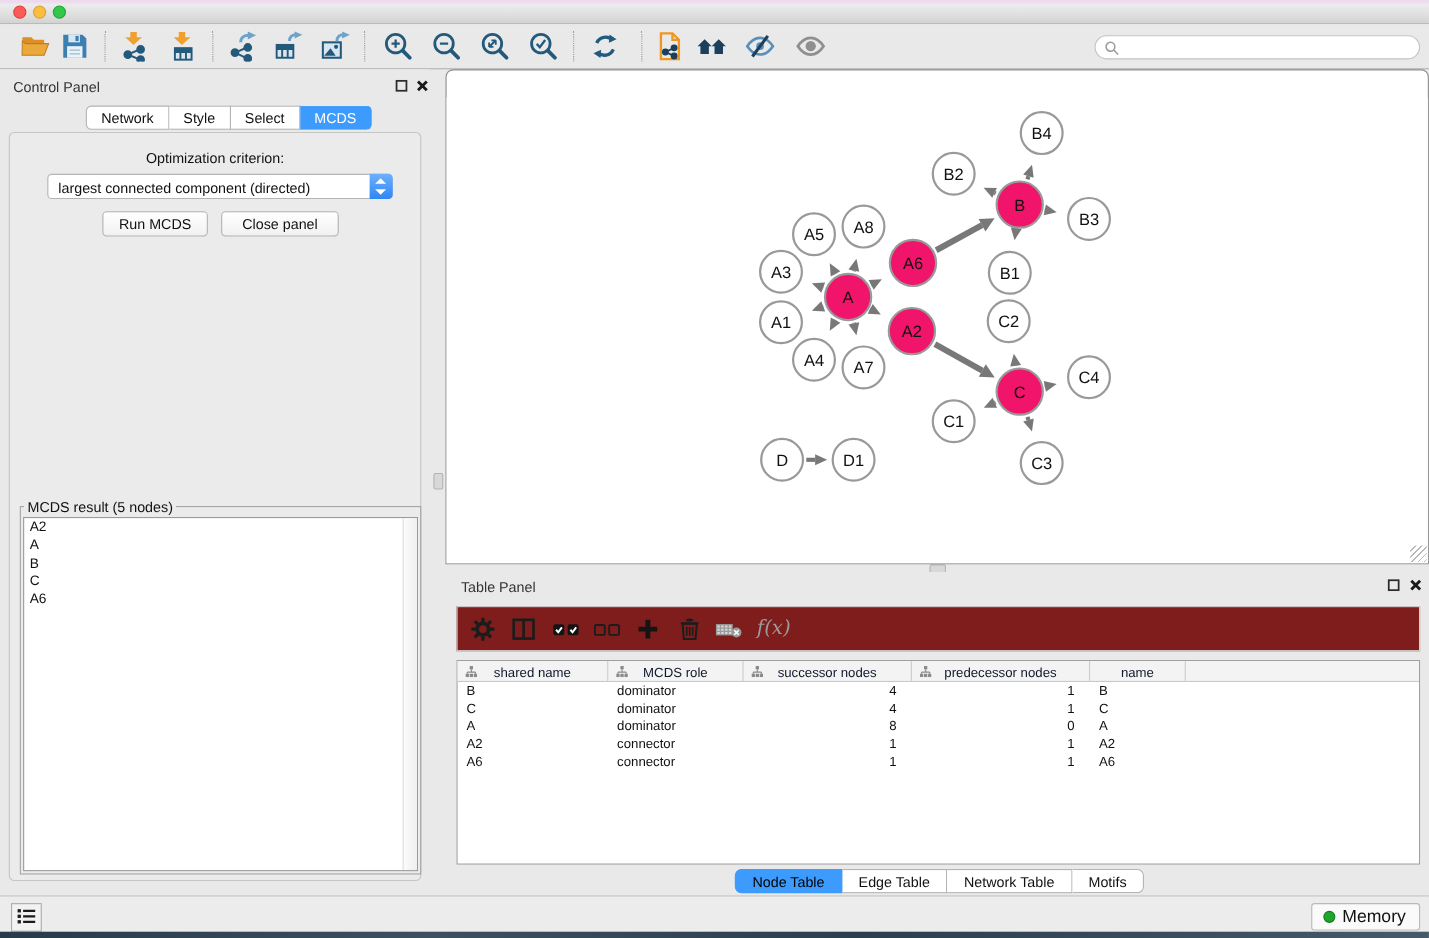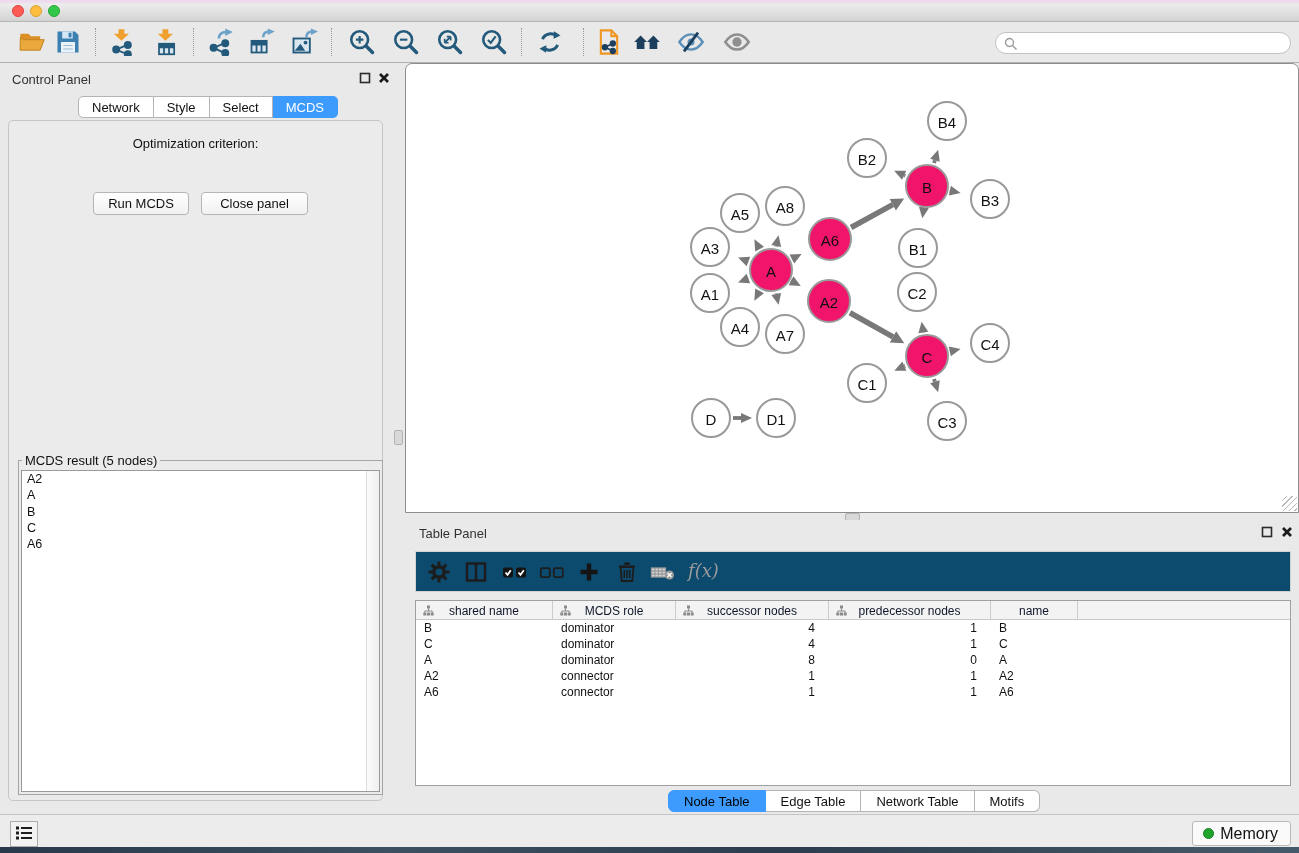--- a/index.html
+++ b/index.html
@@ -61,21 +61,21 @@
   .netwin .wtitle { position:absolute; left:0; top:0; right:0; height:25px; border-radius:6px 6px 0 0;
     background:linear-gradient(#f0f0f0,#cfcfcf); border-bottom:1px solid #a8a8a8; }
   .netwin .wtitle .title { position:absolute; left:0; right:0; top:5px; text-align:center; font-size:13px; color:#333; }
   .netcanvas { position:absolute; left:0; top:25px; width:892px; height:423px; background:#ffffff; }
   .resize-grip { position:absolute; right:1px; bottom:1px; width:15px; height:15px;
     background:repeating-linear-gradient(135deg, transparent 0 3px, #b9b9b9 3px 4px); }
 
   
   .tpanel { position:absolute; left:405px; top:520px; width:894px; height:294px; background:#e9e9e9; }
   .tpanel .ptitle { position:absolute; left:14px; top:6px; font-size:13px; color:#333; }
-  .ttoolbar { position:absolute; left:10px; top:31px; width:876px; height:41px; background:#0c4a6e; border:1px solid #d2d2d2; }
+  .ttoolbar { position:absolute; left:10px; top:31px; width:876px; height:41px; background:#7f1d1d; border:1px solid #d2d2d2; }
   .ttb { position:absolute; top:5px; width:30px; height:30px; background:none; border:none; }
   .ttb svg { display:block; margin:auto; }
   .fx { position:absolute; top:8px; font-family:"DejaVu Serif", serif; font-style:italic; font-size:18px; color:#9b9b9b; }
   .dtable { position:absolute; left:10px; top:80px; width:876px; height:186px; background:#ffffff; border:1px solid #a0a0a0; }
   .thead { display:flex; height:19px; background:#f3f3f3; border-bottom:1px solid #c9c9c9; }
   .th { position:relative; height:19px; border-right:1px solid #cccccc; display:flex; align-items:center; justify-content:center; font-size:12px; color:#0f172a; }
   .th svg { position:absolute; left:7px; top:4px; }
   .th.fill { flex:1; border-right:none; }
   .trow { display:flex; height:16px; }
   .td { font-size:12px; line-height:16px; color:#111; white-space:nowrap; overflow:hidden; }
@@ -267,20 +267,27 @@
     </svg>
   </button>
   <div class="ctabs">
       <button class="ctab">Network</button>
       <button class="ctab">Style</button>
       <button class="ctab">Select</button>
       <button class="ctab active">MCDS</button>
     </div>
   <div class="cbody">
     <div class="opt-label">Optimization criterion:</div>
+    <div class="dropdown">
+      <span class="val">largest connected component (directed)</span>
+      <span class="dd-cap">
+          <span class="up"></span>
+          <span class="dn"></span>
+        </span>
+    </div>
     <button class="cbtn" style="left:84px; width:96px">Run MCDS</button>
     <button class="cbtn" style="left:192px; width:107px">Close panel</button>
     <fieldset class="result-box">
       <legend>MCDS result (5 nodes)</legend>
       <div class="result-list">
         <div>
             <div class="item">A2</div>
             <div class="item">A</div>
             <div class="item">B</div>
             <div class="item">C</div>

